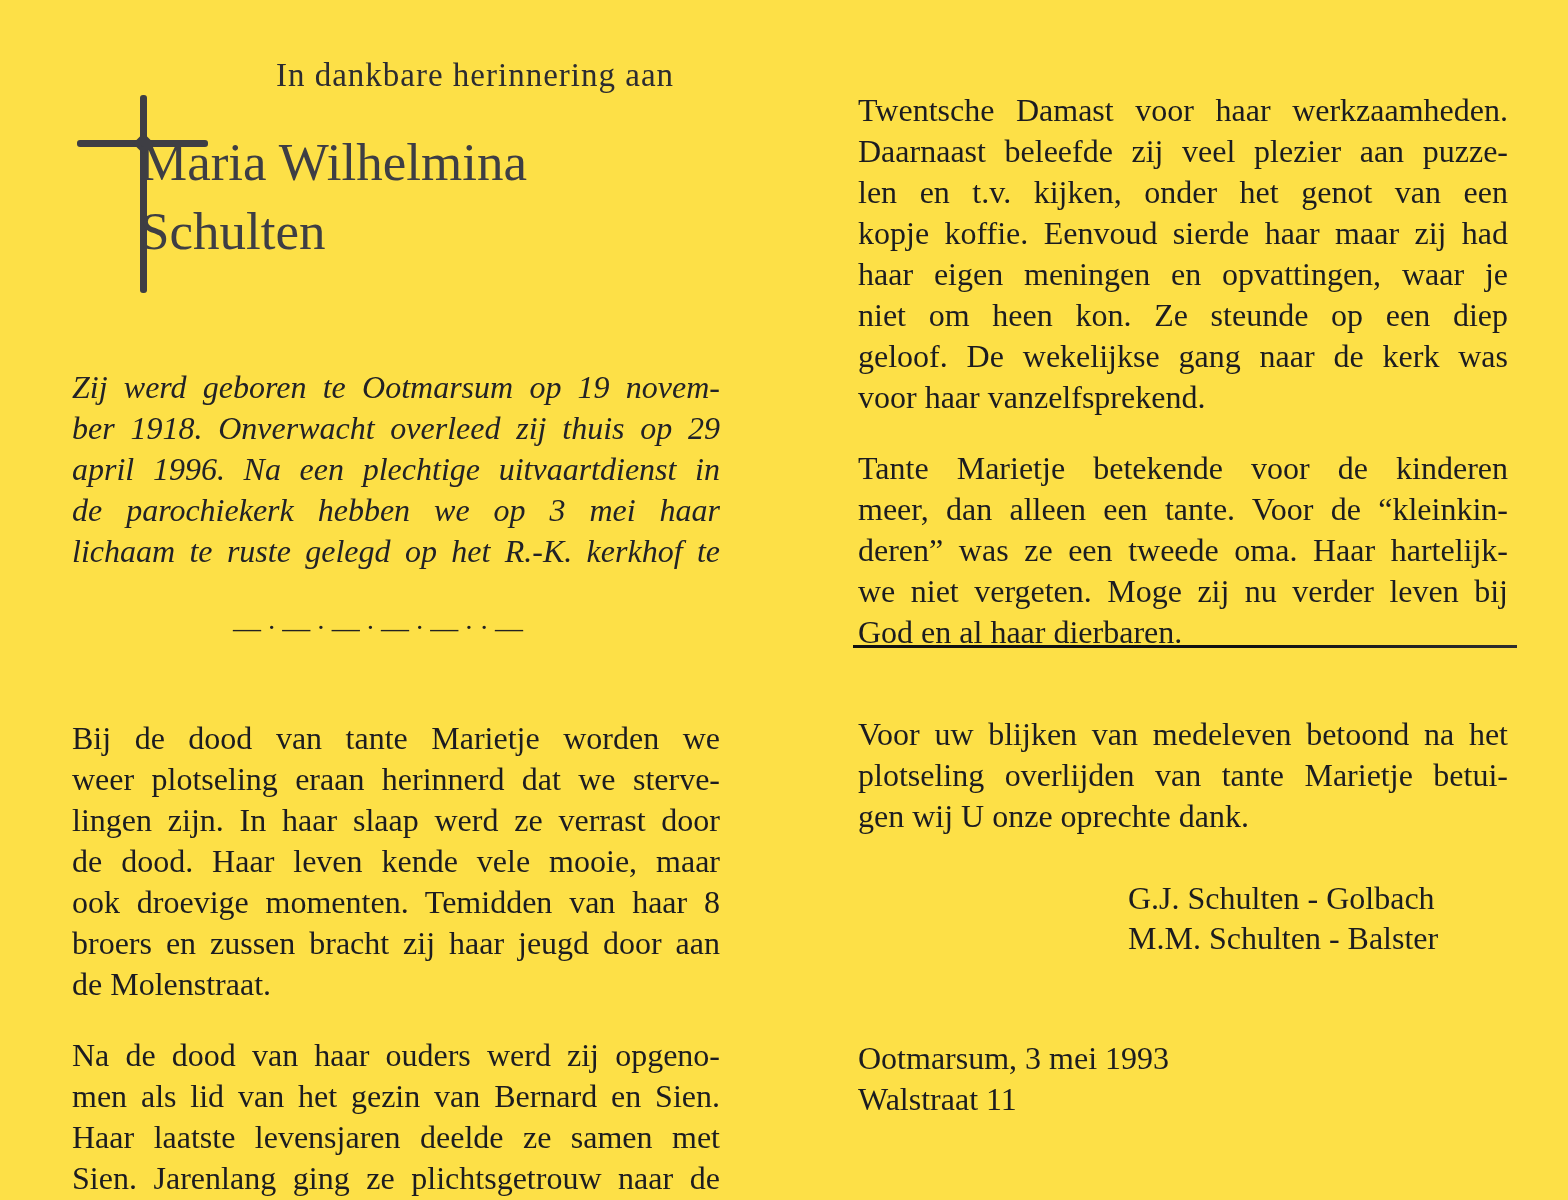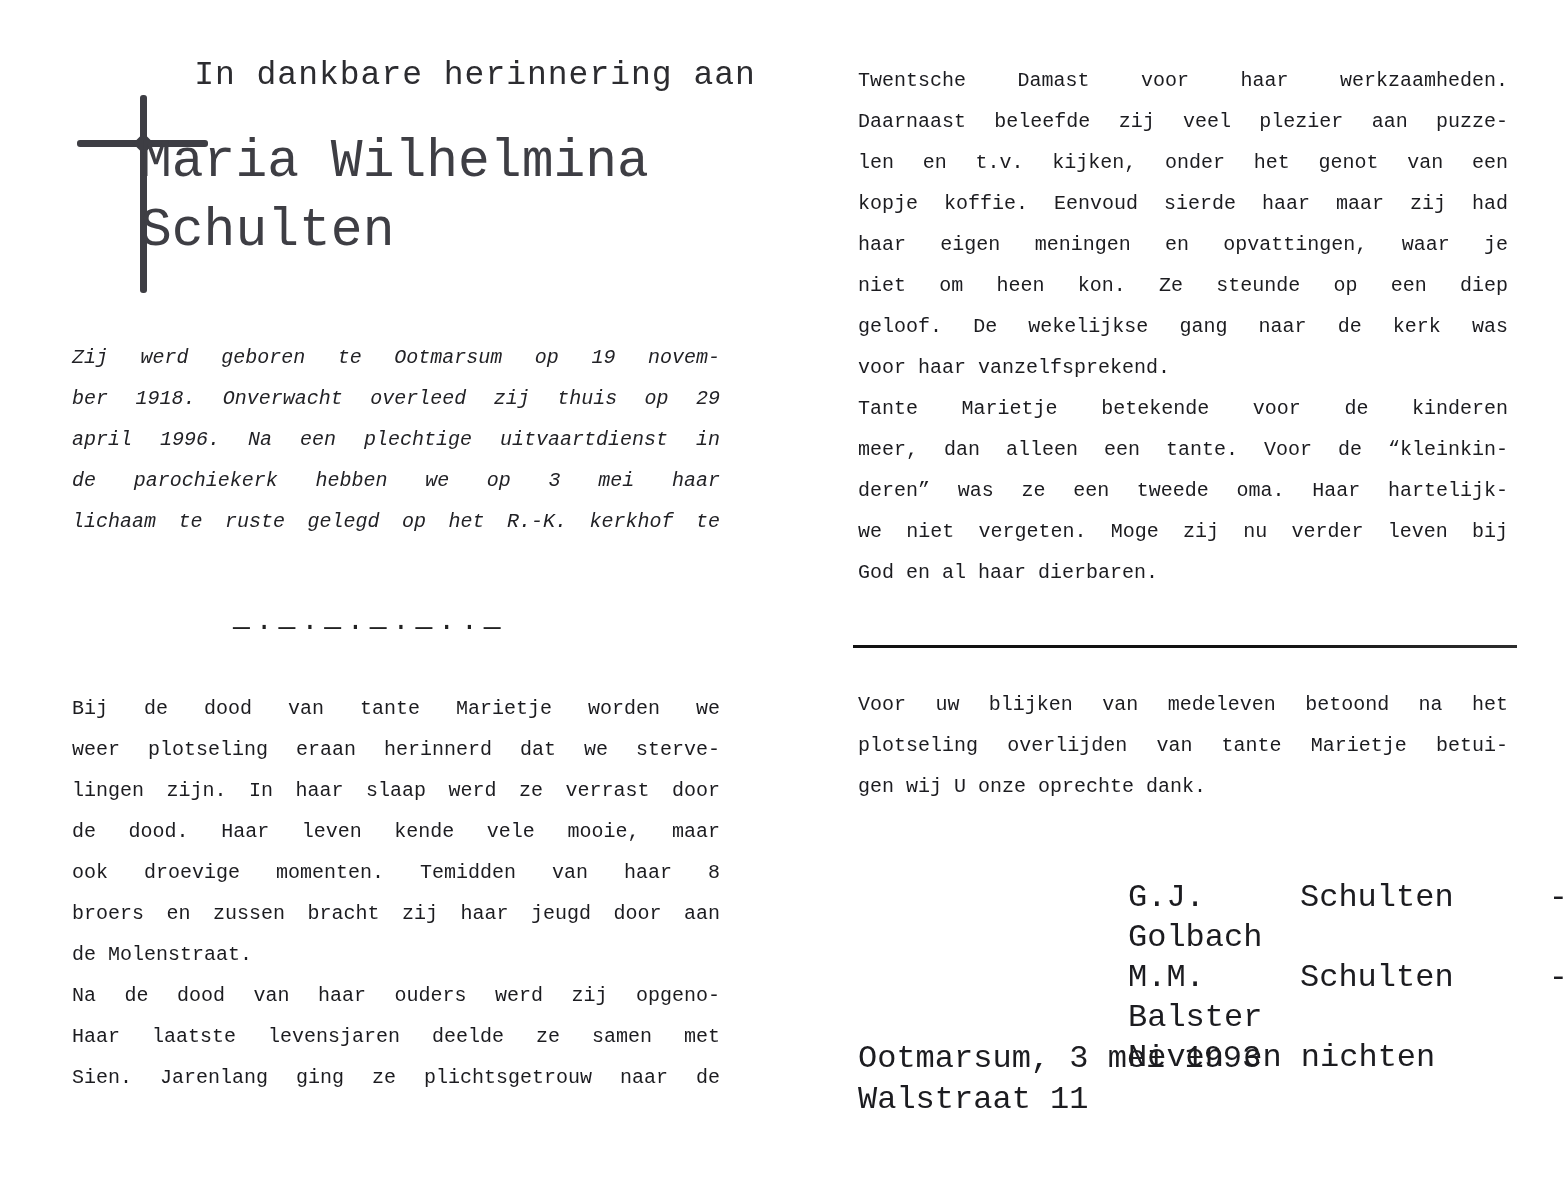--- a/index.html
+++ b/index.html
@@ -1,22 +1,22 @@
 <!DOCTYPE html>
 <html><head>
 <meta charset="utf-8">
 <style>
   html, body { margin: 0; padding: 0; background: #e8e8e6; }
   .page {
     position: relative;
     width: 1568px;
     height: 1200px;
-    background: #ffffff;
+    background: #fde047;
     overflow: hidden;
-    font-family: Liberation Mono, monospace;
+    font-family: Liberation Serif, serif;
     color: #1c1c20;
   }
 
   
   .intro {
     position: absolute; left: 150px; top: 57px; width: 650px;
     text-align: center; font-size: 33px; color: #2c2c30;
     letter-spacing: 1px;
   }
   .title {
@@ -24,21 +24,21 @@
     text-align: left; font-size: 53px; line-height: 69px;
     color: #3e3e44;
   }
 
   
   .cross-v { position: absolute; left: 140px; top: 95px;  width: 7px;   height: 198px; background: #3e3e44; border-radius: 3px; }
   .cross-h { position: absolute; left: 77px;  top: 140px; width: 131px; height: 7px;   background: #3e3e44; border-radius: 3px; }
   .cross-d { position: absolute; left: 136px; top: 136px; width: 15px;  height: 15px;  background: #3e3e44; transform: rotate(45deg); }
 
   
-  .lines { font-size: 20px; line-height: 41px; }
+  .lines { font-size: 32px; line-height: 41px; margin-top: 30px; }
   .line { text-align: justify; }
   .line.j { text-align-last: justify; }
 
   .life-summary {
     position: absolute; left: 72px; top: 337px; width: 648px;
     font-style: italic; color: #222226;
   }
   .divider {
     position: absolute; left: 233px; top: 612px; width: 300px;
     font-size: 28px; letter-spacing: 6px; white-space: nowrap; color: #222;
@@ -92,20 +92,21 @@
         <div class="line j">Bij de dood van tante Marietje worden we</div>
         <div class="line j">weer plotseling eraan herinnerd dat we sterve-</div>
         <div class="line j">lingen zijn. In haar slaap werd ze verrast door</div>
         <div class="line j">de dood. Haar leven kende vele mooie, maar</div>
         <div class="line j">ook droevige momenten. Temidden van haar 8</div>
         <div class="line j">broers en zussen bracht zij haar jeugd door aan</div>
         <div class="line">de Molenstraat.</div>
       </div>
     <div class="lines">
         <div class="line j">Na de dood van haar ouders werd zij opgeno-</div>
+        <div class="line j">men als lid van het gezin van Bernard en Sien.</div>
         <div class="line j">Haar laatste levensjaren deelde ze samen met</div>
         <div class="line j">Sien. Jarenlang ging ze plichtsgetrouw naar de</div>
       </div>
   </div>
 
   <div class="right-body">
     <div class="lines">
         <div class="line j">Twentsche Damast voor haar werkzaamheden.</div>
         <div class="line j">Daarnaast beleefde zij veel plezier aan puzze-</div>
         <div class="line j">len en t.v. kijken, onder het genot van een</div>
@@ -128,20 +129,19 @@
 
   <div class="thanks lines">
       <div class="line j">Voor uw blijken van medeleven betoond na het</div>
       <div class="line j">plotseling overlijden van tante Marietje betui-</div>
       <div class="line">gen wij U onze oprechte dank.</div>
     </div>
 
   <div class="signatories">
       <div class="line">G.J. Schulten - Golbach</div>
       <div class="line">M.M. Schulten - Balster</div>
-      <div class="line">Neven en nichten</div>
     </div>
 
   <div class="place-date">Ootmarsum, 3 mei 1993</div>
 
   <div class="address">Walstraat 11</div>
 
 </div>
 
 </body></html>

